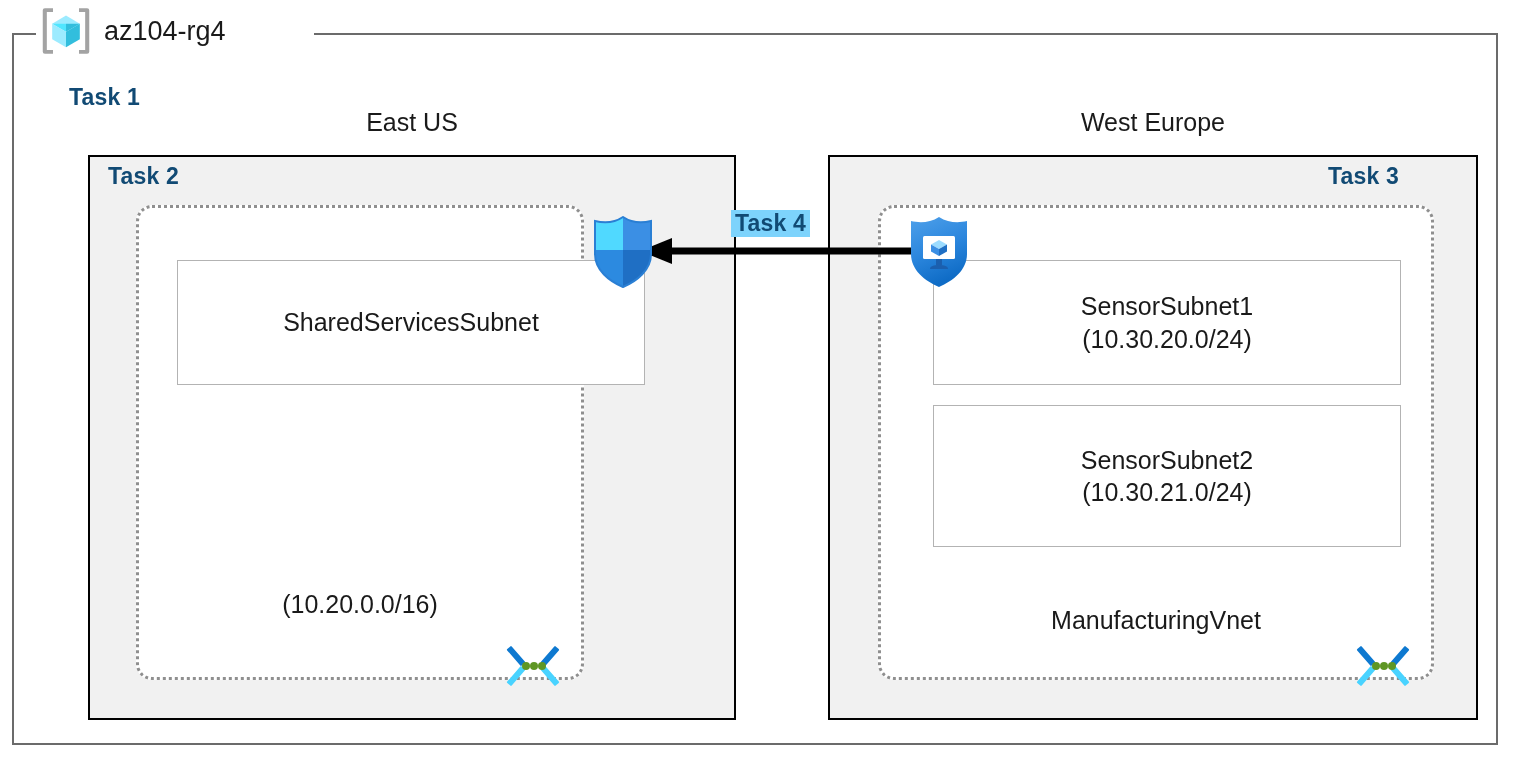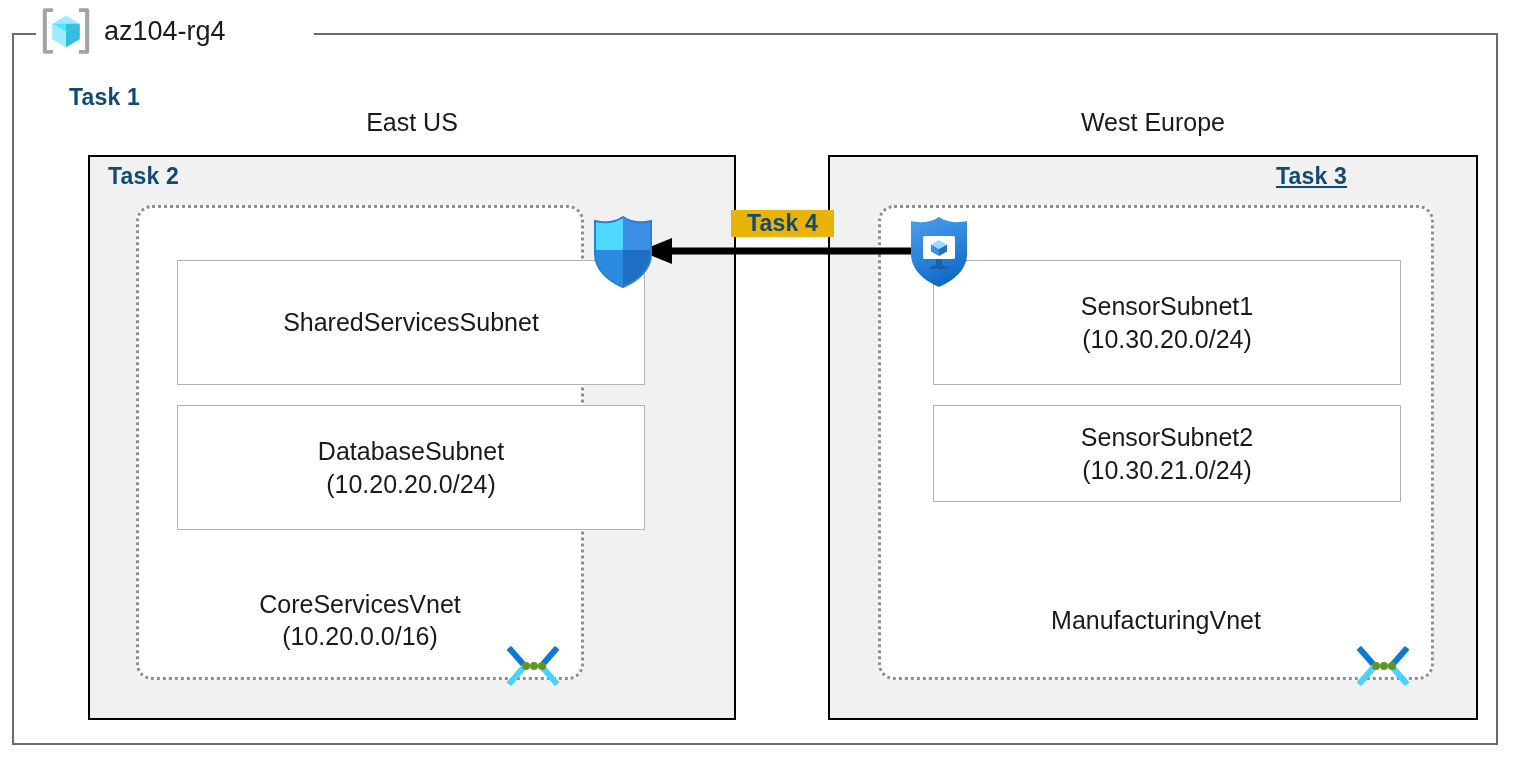--- a/index.html
+++ b/index.html
@@ -54,25 +54,25 @@
   .task-label {
     position: absolute;
     font-size: 23px;
     font-weight: bold;
     color: #114a74;
     letter-spacing: .2px;
     white-space: nowrap;
   }
   #task1-label { left: 25px; top: 84px; margin-left: 44px; }
   #task2-label { left: 108px; top: 163px; }
-  #task3-label { left: 1276px; top: 163px; text-decoration: underline; }
+  #task3-label { left: 1328px; top: 163px; }
   #task4-label {
     left: 731px; top: 210px;
-    background: #eab308;
-    padding: 0 16px;
+    background: #7dd3fc;
+    padding: 0 4px;
     z-index: 6;
   }
 
   
   .region-title {
     position: absolute;
     font-size: 25px;
     color: #1a1a1a;
     white-space: nowrap;
     text-align: center;
@@ -120,21 +120,21 @@
     flex-direction: column;
     align-items: center;
     justify-content: center;
     line-height: 1.3;
     font-size: 25px;
     color: #1a1a1a;
   }
   #subnet-sharedservices { left: 38px; top: 52px; width: 468px; height: 125px; }
   #subnet-database       { left: 38px; top: 197px; width: 468px; height: 125px; }
   #subnet-sensor1        { left: 52px; top: 52px; width: 468px; height: 125px; }
-  #subnet-sensor2        { left: 52px; top: 197px; width: 468px; height: 97px; }
+  #subnet-sensor2        { left: 52px; top: 197px; width: 468px; height: 142px; }
 
   
   .vnet-corner-icon {
     position: absolute;
     right: 16px; bottom: -12px;
     width: 64px; height: 46px;
   }
 
   
   .shield-icon { position: absolute; width: 62px; height: 72px; z-index: 5; }
@@ -181,27 +181,22 @@
   <div class="region-title" id="region-eastus-title">East US</div>
   <div class="region-title" id="region-westeurope-title">West Europe</div>
 
   <div class="region-panel" id="panel-eastus"></div>
   <div class="task-label" id="task2-label">Task 2</div>
 
   <div class="vnet" id="vnet-core">
     <div class="subnet" id="subnet-sharedservices">
       <span>SharedServicesSubnet</span>
     </div>
-    <div class="subnet" id="subnet-database">
-      <span>DatabaseSubnet</span>
-      <span>(10.20.20.0/24)</span>
-    </div>
 
     <div class="vnet-label" id="vnet-core-label">
-      <div>CoreServicesVnet</div>
       <div>(10.20.0.0/16)</div>
     </div>
 
     <span class="vnet-corner-icon">
       <svg viewBox="0 0 64 46" xmlns="http://www.w3.org/2000/svg">
 
         <path d="M21 2 L23.5 4.5 L7.5 23 L21 2 Z" fill="none"></path>
         <g>
           <rect x="4" y="10" width="22" height="6" rx="1" fill="#0e79d0" transform="rotate(49 15 13)"></rect>
           <rect x="4" y="30" width="22" height="6" rx="1" fill="#49d3ff" transform="rotate(-49 15 33)"></rect>

